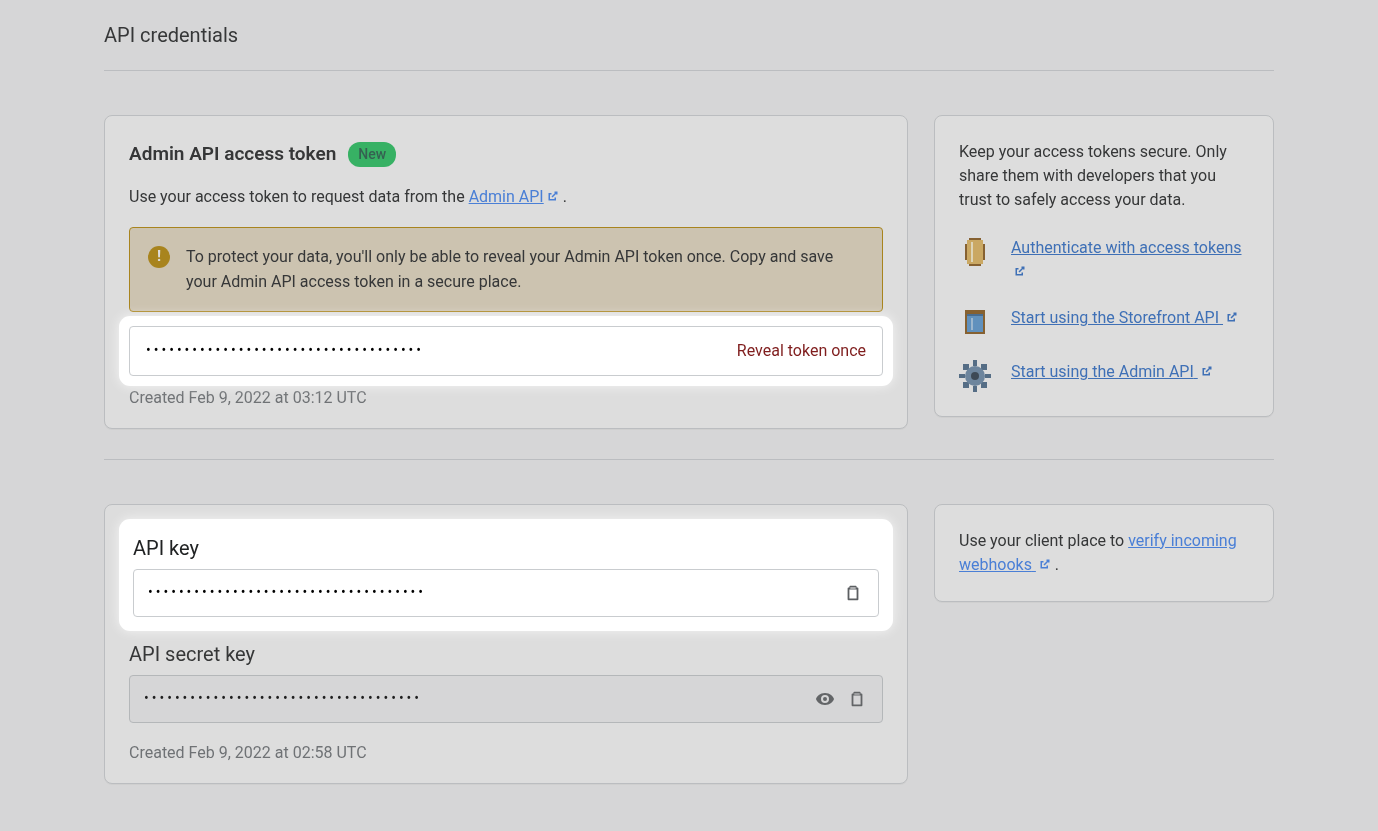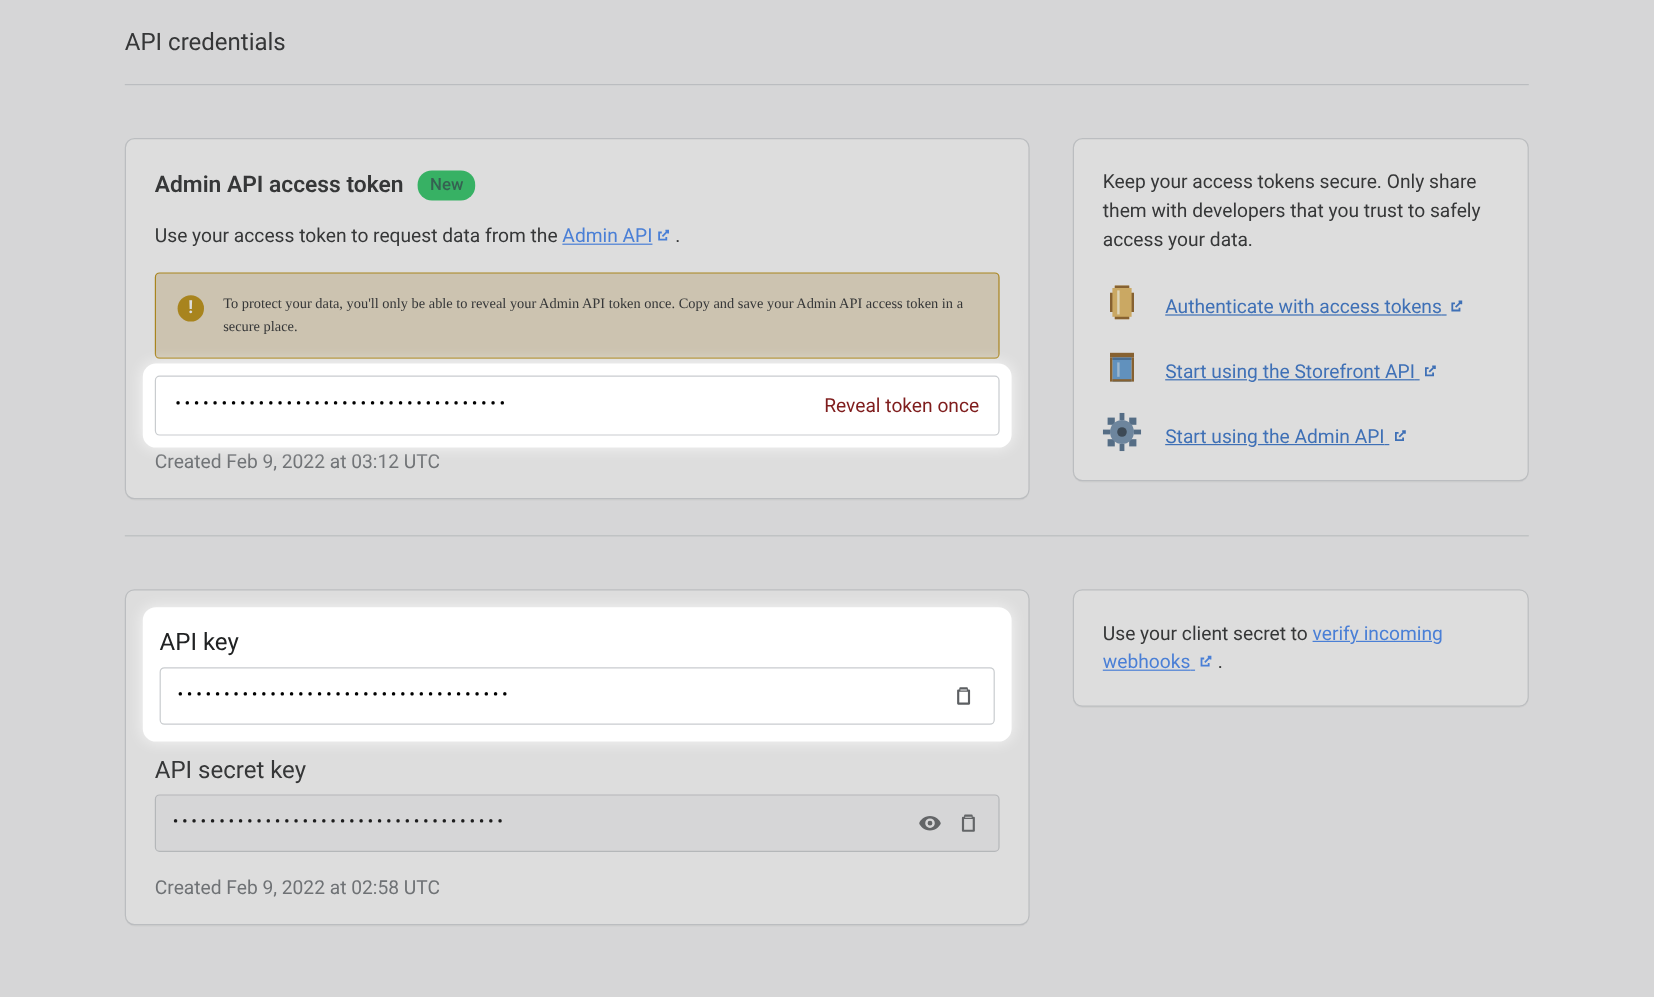--- a/index.html
+++ b/index.html
@@ -32,34 +32,34 @@
       font-weight: 400;
       padding: 0 0 20px 0;
     }
     hr.section-divider {
       border: none;
       border-top: 1px solid #d2d5d8;
       margin: 0 0 30px 0;
     }
     .section {
       display: flex;
-      gap: 36px;
+      gap: 26px;
       margin-bottom: 30px;
       margin-top: 44px;
     }
     .main-card {
       flex: 1;
       background: #fff;
       border: 1px solid #d2d5d8;
       border-radius: 8px;
       padding: 24px 24px 18px 24px;
       box-shadow: 0 1px 0 rgba(0,0,0,0.04);
     }
     .side-card {
-      width: 380px;
+      width: 340px;
       background: #fff;
       border: 1px solid #d2d5d8;
       border-radius: 8px;
       padding: 24px;
       box-shadow: 0 1px 0 rgba(0,0,0,0.04);
       align-self: flex-start;
     }
     .card-heading-row {
       display: flex;
       align-items: center;
@@ -111,23 +111,22 @@
       border-radius: 50%;
       color: #fff;
       font-weight: 700;
       font-size: 15px;
       display: flex;
       align-items: center;
       justify-content: center;
       margin-top: 2px;
     }
     .alert-text {
-      font-size: 12px;
+      font-size: 16px;
       line-height: 1.6;
-      font-family: Liberation Serif, serif;
     }
     .token-row {
       border: 1px solid #c9cccf;
       border-radius: 4px;
       padding: 12px 16px;
       display: flex;
       align-items: center;
       justify-content: space-between;
       margin-bottom: 10px;
       background: #fff;
@@ -146,21 +145,21 @@
     .created-text {
       color: #6d7175;
       font-size: 16px;
     }
     .side-text {
       font-size: 16px;
       margin-bottom: 24px;
     }
     .side-link-row {
       display: flex;
-      align-items: flex-end;
+      align-items: flex-start;
       gap: 20px;
       margin-bottom: 22px;
     }
     .side-link-row:last-child {
       margin-bottom: 0;
     }
     .pixel-icon {
       width: 32px;
       height: 32px;
       flex-shrink: 0;
@@ -349,19 +348,19 @@
               </svg>
           </span>
         </div>
       </div>
 
       <div class="created-text">Created Feb 9, 2022 at 02:58 UTC</div>
     </div>
 
     <div class="side-card">
       <p class="side-text" style="margin-bottom:0">
-        <span>Use your client secret to </span><a href="#" class="inline-link"><span>verify incoming webhooks</span> <svg class="ext-icon" viewBox="0 0 16 16" fill="currentColor">
+        <span>Use your client place to </span><a href="#" class="inline-link"><span>verify incoming webhooks</span> <svg class="ext-icon" viewBox="0 0 16 16" fill="currentColor">
               <path d="M10 2h4v4h-2V5.4L7.4 10 6 8.6 10.6 4H10V2zM2 4h4v2H4v6h6v-2h2v4H2V4z"></path>
             </svg></a><span> .</span>
       </p>
     </div>
   </div>
 </div>
 
 </body></html>

